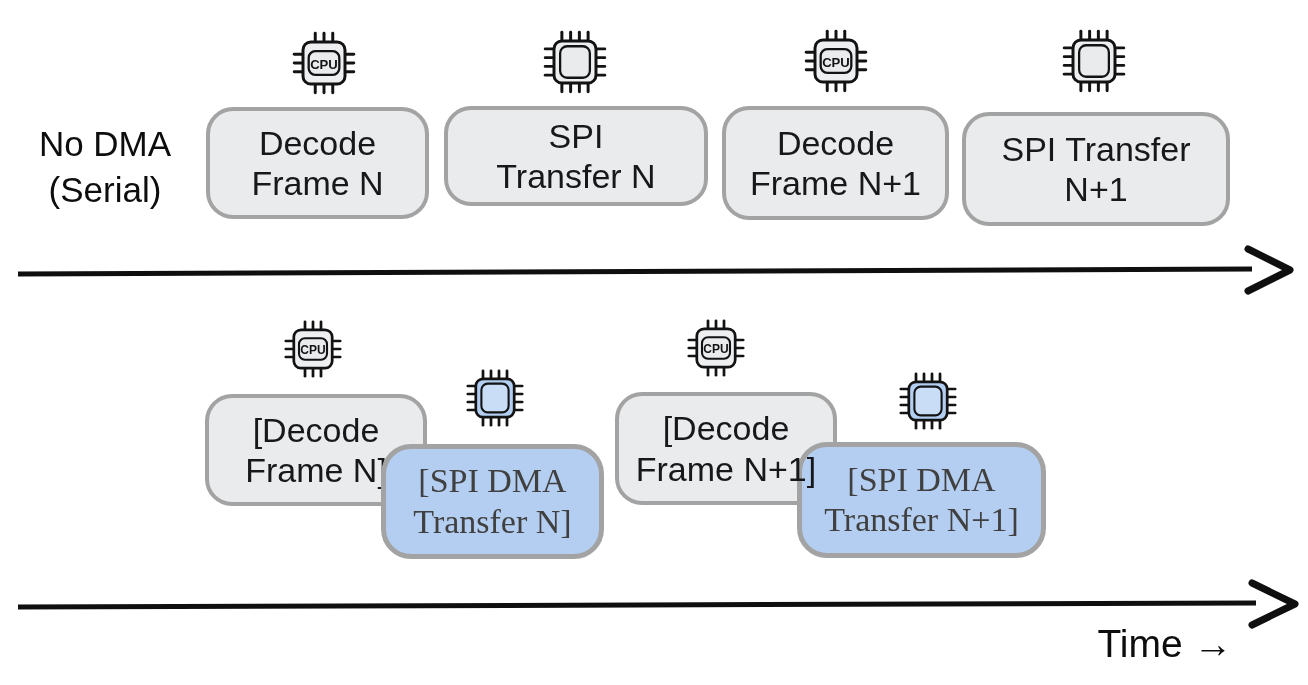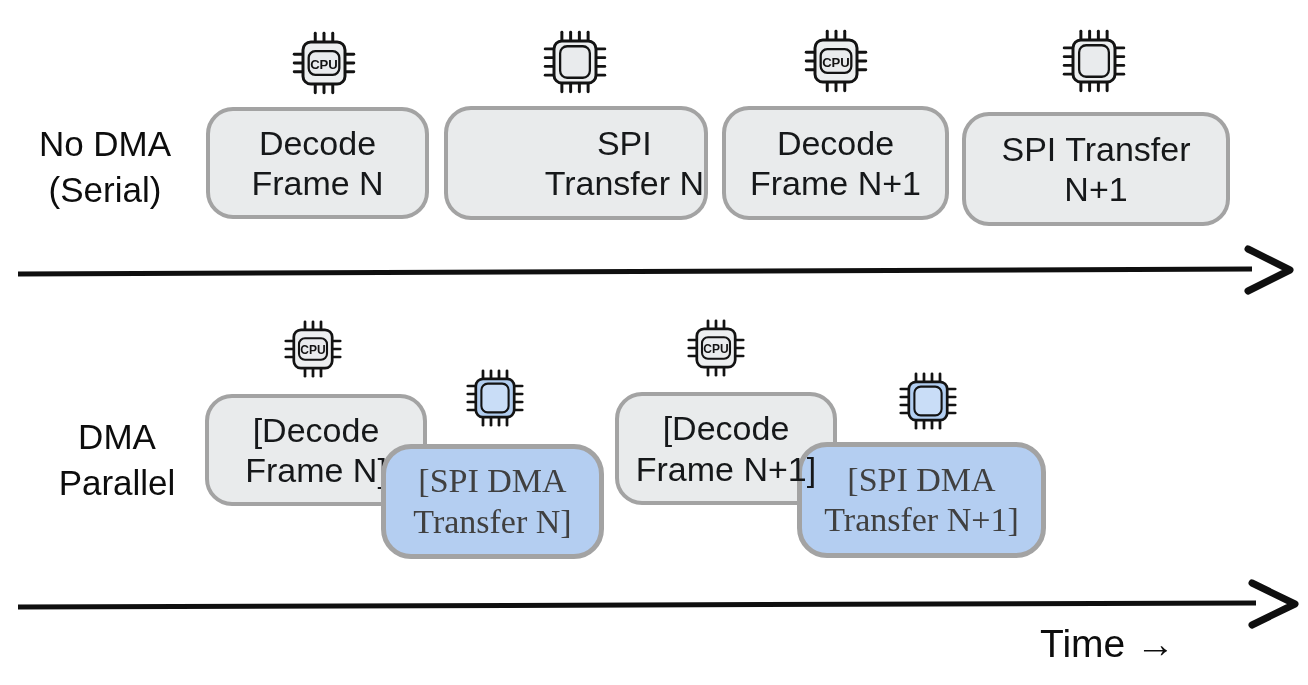--- a/index.html
+++ b/index.html
@@ -45,21 +45,21 @@
   }
   .lbl-over{position:relative;z-index:5;}
   .chip{position:absolute;}
   svg text{font-family:"Liberation Sans","DejaVu Sans",sans-serif;}
   .chip-grey{--chip-body:#edeff0;--chip-inner:#e9ebed;}
   .chip-blue{--chip-body:#b2cef1;--chip-inner:#c9ddf7;}
   .timeline{position:absolute;left:0;width:1308px;height:70px;}
   .time-label{
     position:absolute;
     left:1040px;top:622px;width:250px;
-    text-align:left;
+    text-align:center;
     font-size:39px;
     color:#0d0d0d;
   }
 </style>
 </head>
 <body>
 
 <div id="stage">
 
   <svg width="0" height="0" style="position:absolute" aria-hidden="true">
@@ -108,21 +108,21 @@
     </defs>
   </svg>
 
   <div class="row-label" style="left:8px;top:121px;width:194px;">No DMA
 (Serial)</div>
 
   <div class="box" style="left:206px;top:107px;width:223px;height:112px;">
     <span class="lbl">Decode
 Frame N</span>
   </div>
-  <div class="box" style="left:444px;top:106px;width:264px;height:114px;justify-content:flex-end;">
+  <div class="box" style="left:444px;top:106px;width:264px;height:100px;">
     <span class="lbl">SPI
 Transfer N</span>
   </div>
   <div class="box" style="left:722px;top:106px;width:227px;height:114px;">
     <span class="lbl">Decode
 Frame N+1</span>
   </div>
   <div class="box" style="left:962px;top:112px;width:268px;height:114px;">
     <span class="lbl">SPI Transfer
 N+1</span>
@@ -139,22 +139,20 @@
     </svg>
   <svg class="chip chip-grey" style="left:1059px;top:26px;" width="70" height="70">
       <use href="#sym-chip-blank"></use>
     </svg>
 
   <svg class="timeline" style="top:238px;" viewBox="0 0 1308 70">
     <line x1="18" y1="36" x2="1252" y2="31" stroke="#0f0f0f" stroke-width="5"></line>
     <polyline points="1248,11 1290,32 1248,53" fill="none" stroke="#0f0f0f" stroke-width="7" stroke-linecap="round" stroke-linejoin="round"></polyline>
   </svg>
 
-  <div class="row-label" style="left:20px;top:414px;width:194px;">DMA
-Parallel</div>
 
   <div class="box" style="left:205px;top:394px;width:222px;height:112px;">
     <span class="lbl">[Decode
 Frame N]</span>
   </div>
   <div class="box blue" style="left:381px;top:444px;width:223px;height:115px;">
     <span class="lbl">[SPI DMA
 Transfer N]</span>
   </div>
   <div class="box" style="left:615px;top:392px;width:222px;height:113px;">

